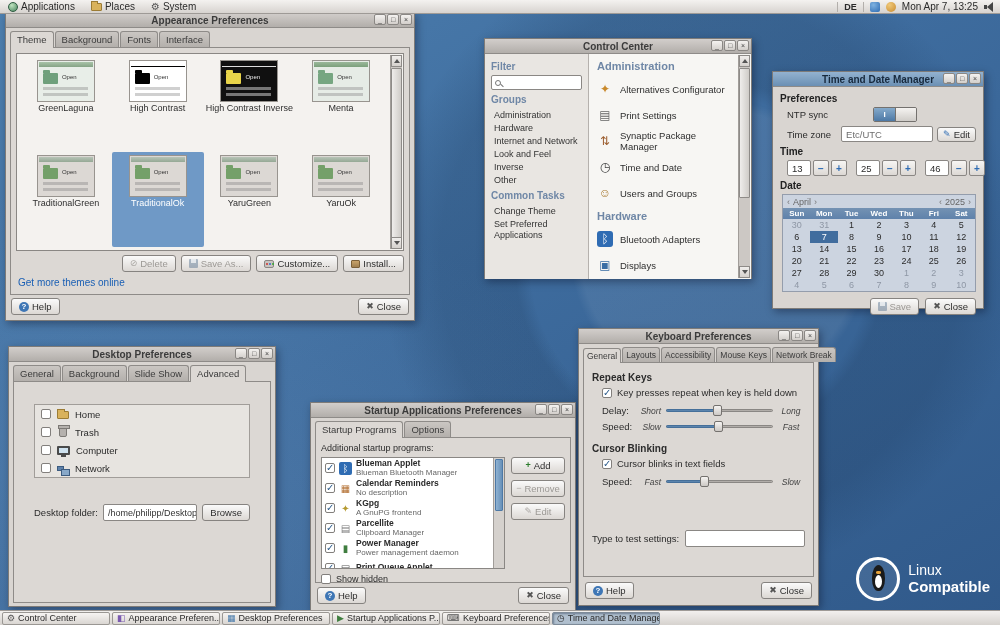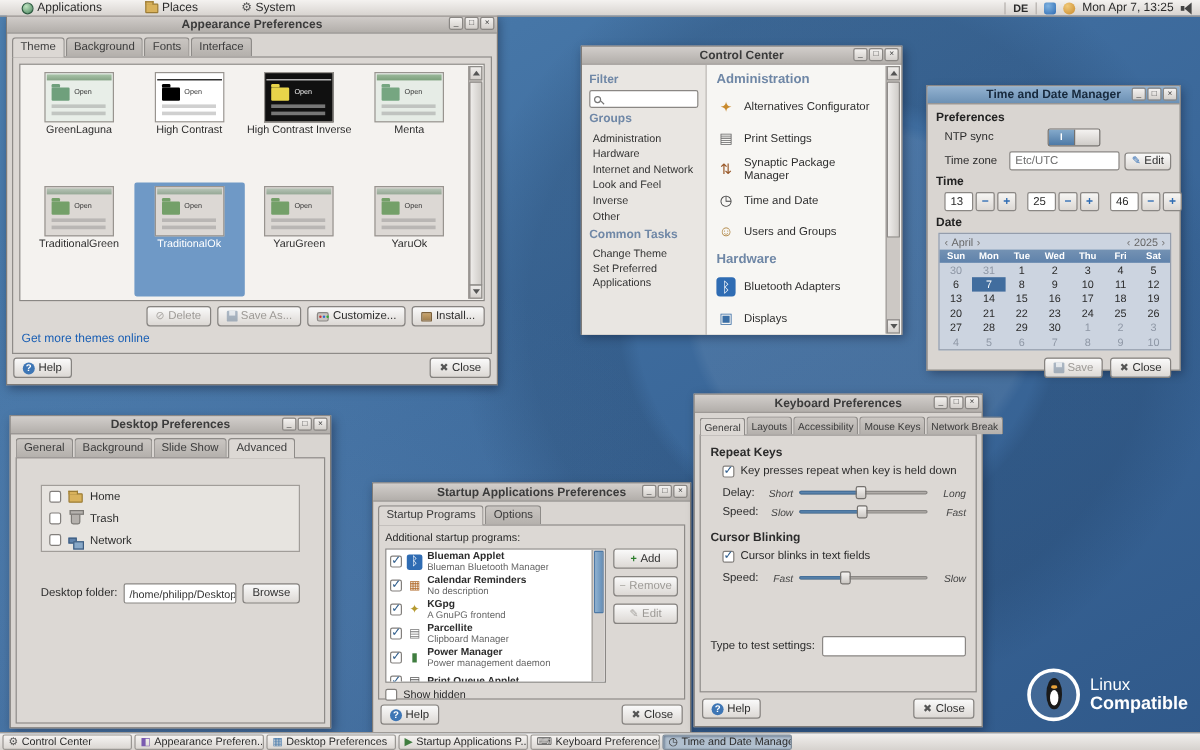--- a/index.html
+++ b/index.html
@@ -6,21 +6,21 @@
 html,body{width:1000px;height:625px}
 body{font-family:"Liberation Sans","DejaVu Sans",sans-serif;font-size:10px;color:#2b2b2b;position:relative;overflow:hidden}
 .desktop{position:absolute;inset:0;overflow:hidden;background:
  radial-gradient(circle at 72% 40%, rgba(255,255,255,0.07) 0 140px, rgba(255,255,255,0) 150px),
  radial-gradient(circle at 70% 42%, rgba(15,35,60,0) 170px, rgba(15,35,60,0.16) 185px, rgba(15,35,60,0.16) 260px, rgba(15,35,60,0) 320px),
  radial-gradient(ellipse 800px 600px at 15% 85%, rgba(150,185,220,0.18), rgba(0,0,0,0) 60%),
  linear-gradient(150deg,#4e80b0 0%,#3e6c9e 45%,#30598a 100%);}
 
 .panel{position:absolute;top:0;left:0;right:0;height:14px;background:linear-gradient(#f4f2f0,#d7d3cf);border-bottom:1px solid #9e9a96;display:flex;align-items:center;justify-content:space-between;z-index:60;font-size:10px}
 .panel-left{display:flex;align-items:center;height:100%}
-.pmenu{display:flex;align-items:center;gap:3px;padding:0 18px;height:100%}
+.pmenu{display:flex;align-items:center;gap:3px;padding:0 8px;height:100%}
 .pm-ico{display:inline-block;flex:none}
 .ic-applications-menu-icon{width:10px;height:10px;border-radius:50%;background:radial-gradient(circle at 35% 30%,#bfe3bf,#49855f);border:1px solid #2f5c42}
 .ic-places-menu-icon{width:11px;height:8px;background:#d9b25c;border:1px solid #9c7c35;border-radius:1px;position:relative}
 .ic-places-menu-icon::before{content:"";position:absolute;top:-3px;left:-1px;width:5px;height:2px;background:#d9b25c;border:1px solid #9c7c35;border-bottom:none}
 .ic-system-menu-icon{font-size:10px;line-height:10px;color:#555}
 .panel-right{display:flex;align-items:center;gap:6px;padding-right:5px;height:100%}
 .psep{width:1px;height:10px;background:#b3afab}
 .kbd-ind{font-weight:bold;font-size:9px}
 .tray-ico{width:10px;height:10px;flex:none}
 .tray-ico.blue{background:radial-gradient(circle at 35% 30%,#7fb2e0,#2f6cb3);border-radius:2px}
@@ -137,21 +137,21 @@
 
 #win-keyboard{left:578px;top:328px;width:241px;height:278px}
 #win-keyboard .notebook{height:215px;padding:7px 8px}
 #keyboard-tabs .tab{font-size:8.5px;padding:2px 3px}
 .kb-heading{font-weight:bold;font-size:10px;margin:2px 0 4px}
 .kb-check{display:flex;align-items:center;gap:5px;margin:2px 0 6px 10px;font-size:9.5px}
 .kb-row{display:flex;align-items:center;margin:3px 0;padding-left:10px;font-size:9.5px}
 .kb-label{width:36px}
 .kb-min,.kb-max{font-style:italic;font-size:8.5px;color:#444;width:28px;flex:none}
 .kb-min{text-align:right;padding-right:5px}
-.kb-max{text-align:right}
+.kb-max{text-align:center}
 .slider{position:relative;flex:1;height:13px;margin-right:4px}
 .slider .track{position:absolute;left:0;right:0;top:5px;height:3px;background:#b1ada9;border:1px solid #8a8784;border-radius:2px}
 .slider .fill{position:absolute;left:0;top:5px;height:3px;background:#5b84ad;border:1px solid #46709a;border-radius:2px}
 .slider .handle{position:absolute;top:1px;width:9px;height:11px;background:linear-gradient(#f6f4f2,#ccc8c4);border:1px solid #74716e;border-radius:2px}
 .kb-test-row{display:flex;align-items:center;gap:6px;margin-top:42px;font-size:9.5px}
 .kb-test-row .entry{flex:1;height:17px}
 .kb-footer{display:flex;justify-content:space-between;padding:5px 6px}
 
 #win-desktop{left:8px;top:346px;width:268px;height:261px}
 #win-desktop .notebook{height:222px;padding:20px}
@@ -458,20 +458,25 @@
       <div class="dp-box" id="dp-items">
           <div class="dp-row">
             <span class="cb"></span>
             <span class="ic ic-folder-icon"></span>
             <span class="dp-label">Home</span>
           </div>
           <div class="dp-row">
             <span class="cb"></span>
             <span class="ic ic-trash-icon"></span>
             <span class="dp-label">Trash</span>
+          </div>
+          <div class="dp-row">
+            <span class="cb"></span>
+            <span class="ic ic-computer-icon"></span>
+            <span class="dp-label">Computer</span>
           </div>
           <div class="dp-row">
             <span class="cb"></span>
             <span class="ic ic-network-icon"></span>
             <span class="dp-label">Network</span>
           </div>
         </div>
       <div class="dp-folder-row">
         <span>Desktop folder:</span>
         <span class="entry">/home/philipp/Desktop</span>

